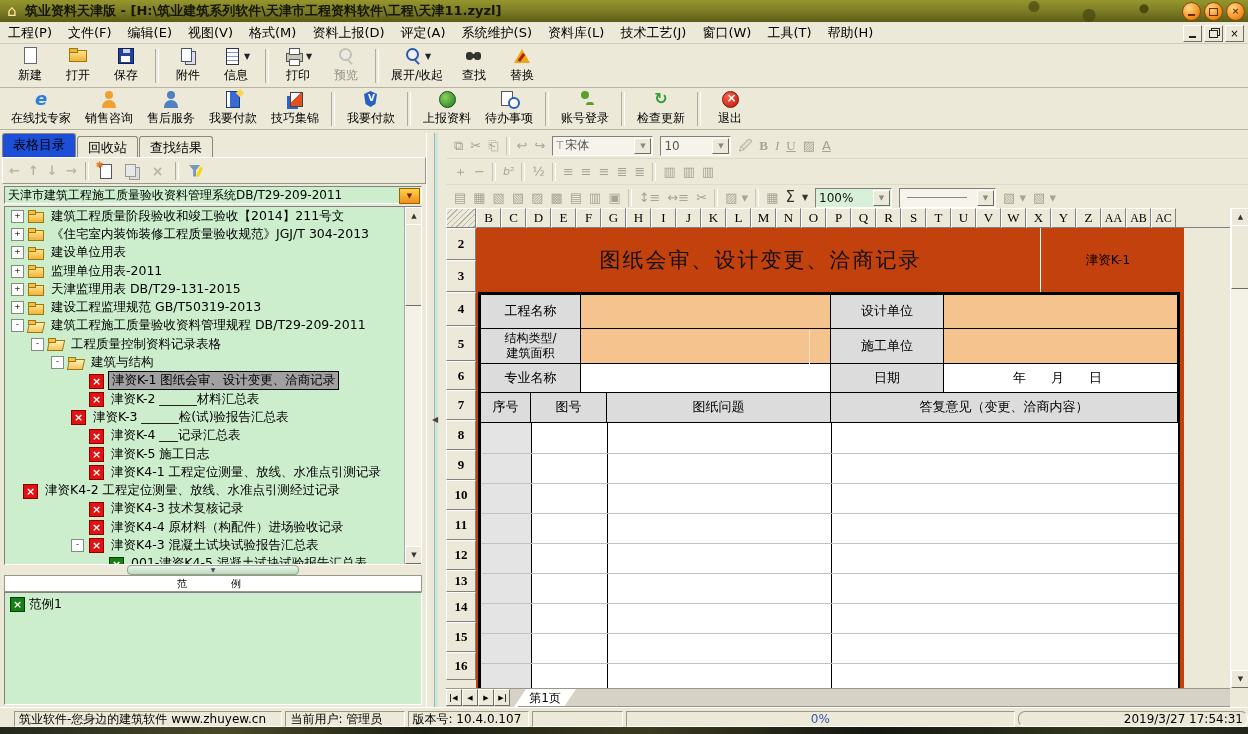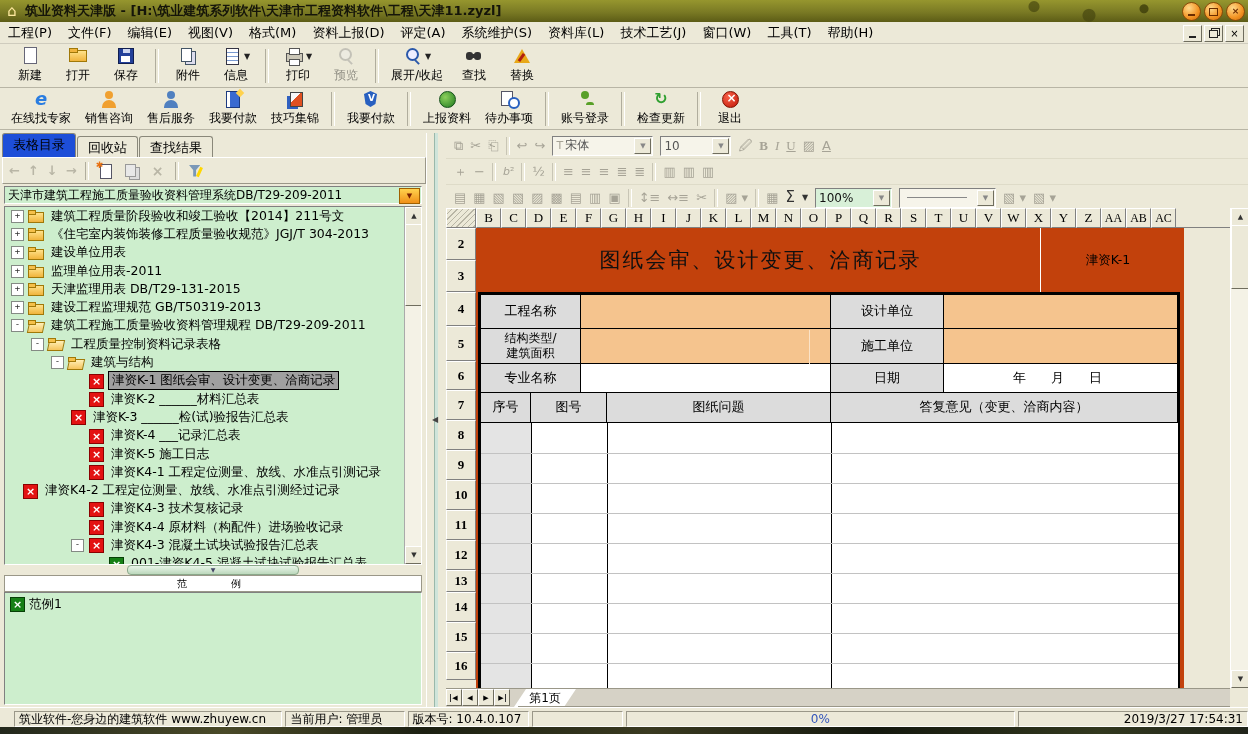--- a/index.html
+++ b/index.html
@@ -692,16 +692,16 @@
     <span class="sheettab">第1页</span>
     <span class="tabline"></span>
   </div>
 
   <div class="abs statusbar" id="statusbar">
       <div class="spanel" style="width: 280px;">筑业软件-您身边的建筑软件 www.zhuyew.cn</div>
       <div class="spanel" style="width: 124px;">当前用户: 管理员</div>
       <div class="spanel" style="width: 127px;">版本号: 10.4.0.107</div>
       <div class="spanel" style="width: 94px;"></div>
       <div class="spanel center" style="width: 406px;">0%</div>
-      <div class="spanel right" style="width: 240px;">2019/3/27 17:54:31</div>
+      <div class="spanel right" style="width: 240px; border-radius: 7px;">2019/3/27 17:54:31</div>
     </div>
   <div class="abs deskstrip"></div>
 </div>
 
 </body></html>

